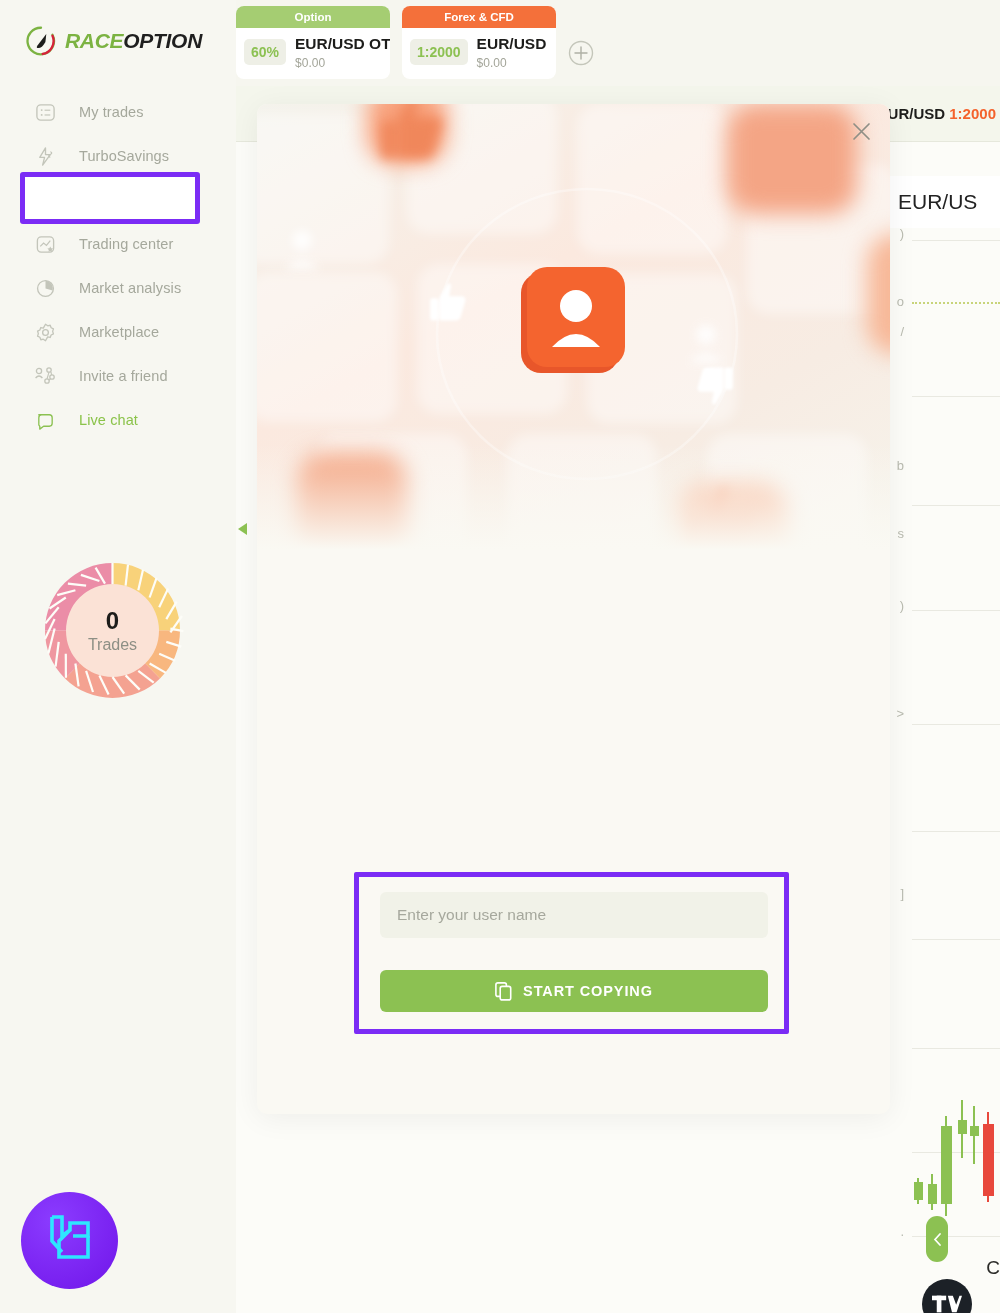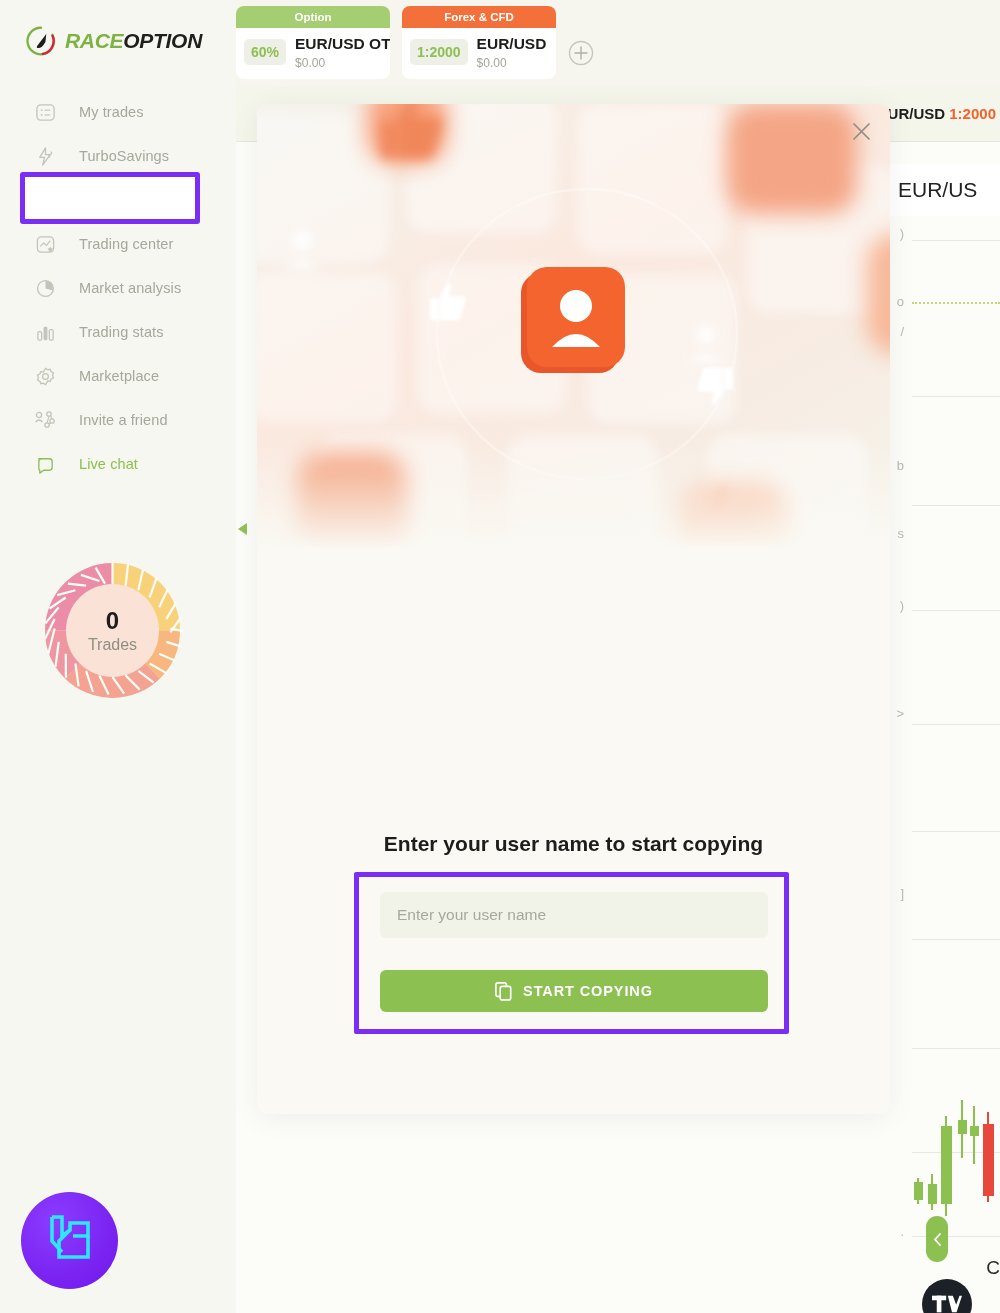--- a/index.html
+++ b/index.html
@@ -66,21 +66,21 @@
   .top-strip {
     position: absolute; left: 0; top: 0; right: 0; height: 56px;
     background: #f4f6ec; border-bottom: 1px solid #e6e8dc;
   }
   .pair-hdr {
     position: absolute; right: 4px; top: 19px;
     font-size: 15px; font-weight: bold; color: #1d1d1b; white-space: nowrap;
   }
   .pair-hdr .lev { color: #f4622c; }
   .pair-card {
-    position: absolute; right: 0; top: 78px; width: 120px; height: 52px;
+    position: absolute; right: 0; top: 90px; width: 120px; height: 52px;
     background: #fff; border-radius: 6px 0 0 6px;
     display: flex; align-items: center; padding-left: 18px;
     font-size: 21px; color: #222; white-space: nowrap;
   }
   .green-tab {
     position: absolute; right: 124px; top: 80px; width: 22px; height: 52px;
     background: #8cc152; border-radius: 6px;
   }
   .grid-lines { position: absolute; left: 0; top: 0; right: 0; bottom: 0; }
   .gl { position: absolute; right: 0; width: 88px; height: 1px; background: #e9e9e1; }
@@ -302,21 +302,20 @@
 
       <div class="hero-fade"></div>
     </div>
 
     <div class="close-btn">
       <svg width="19" height="19" viewBox="0 0 19 19">
         <path d="M2 2 L17 17 M17 2 L2 17" stroke="#8f8f86" stroke-width="1.7" stroke-linecap="round"></path>
       </svg>
     </div>
 
-    <div class="modal-title">Enter your user name to start copying</div>
 
     <div class="form-hl"></div>
 
     <input class="uname-input" type="text" placeholder="Enter your user name" style="">
 
     <button class="copy-btn">
       <svg width="17" height="19" viewBox="0 0 17 19">
         <rect x="0.9" y="0.9" width="10.5" height="13.5" rx="2" fill="none" stroke="#fff" stroke-width="1.6"></rect>
         <rect x="5.2" y="4.4" width="10.5" height="13.5" rx="2" fill="#8cc152" stroke="#fff" stroke-width="1.6"></rect>
       </svg>
@@ -417,30 +416,20 @@
         <span class="nav-ico">
           <svg width="21" height="21" viewBox="0 0 22 22">
             <circle cx="11" cy="11" r="8.3" fill="none" stroke="#c3c5ba" stroke-width="1.4"></circle>
             <path d="M11 11 L11 2.7 A8.3 8.3 0 0 1 18.5 13 Z" fill="#c3c5ba"></path>
           </svg>
         </span>
         <span class="nav-label">Market analysis</span>
       </div>
 
 
-      <div class="nav-item">
-        <span class="nav-ico">
-          <svg width="21" height="21" viewBox="0 0 22 22">
-            <rect x="3" y="10" width="4" height="9" rx="1.2" fill="none" stroke="#c3c5ba" stroke-width="1.4"></rect>
-            <rect x="9" y="5" width="4" height="14" rx="1.2" fill="#c3c5ba"></rect>
-            <rect x="15" y="8" width="4" height="11" rx="1.2" fill="none" stroke="#c3c5ba" stroke-width="1.4"></rect>
-          </svg>
-        </span>
-        <span class="nav-label">Trading stats</span>
-      </div>
 
       <div class="nav-item">
         <span class="nav-ico">
           <svg width="21" height="21" viewBox="0 0 22 22">
             <path d="M11 2.4 l2.3 1.6 2.6-.6 1 2.6 2.4 1.2-.8 2.6 .8 2.6-2.4 1.2-1 2.6-2.6-.6L11 19.6 8.7 18l-2.6 .6-1-2.6L2.7 14.8l.8-2.6-.8-2.6 2.4-1.2 1-2.6 2.6 .6 Z" fill="none" stroke="#c3c5ba" stroke-width="1.4" stroke-linejoin="round"></path>
             <circle cx="11" cy="11" r="3" fill="none" stroke="#c3c5ba" stroke-width="1.4"></circle>
           </svg>
         </span>
         <span class="nav-label">Marketplace</span>
       </div>

